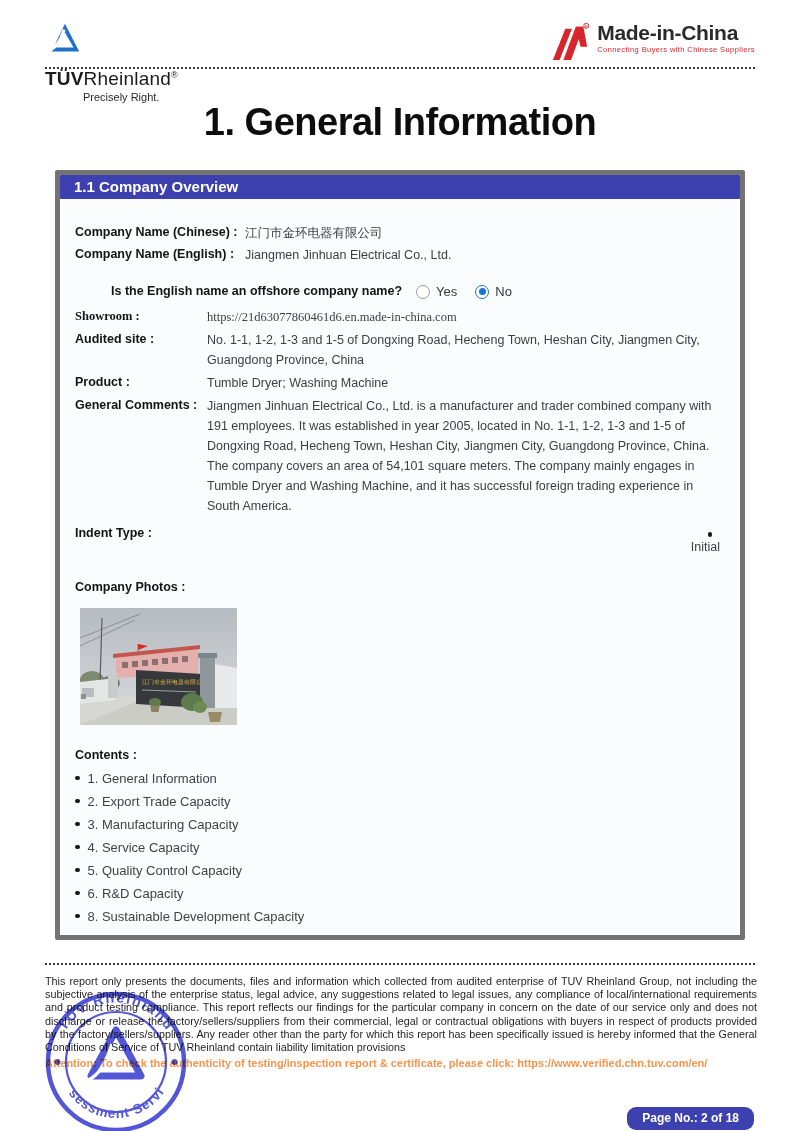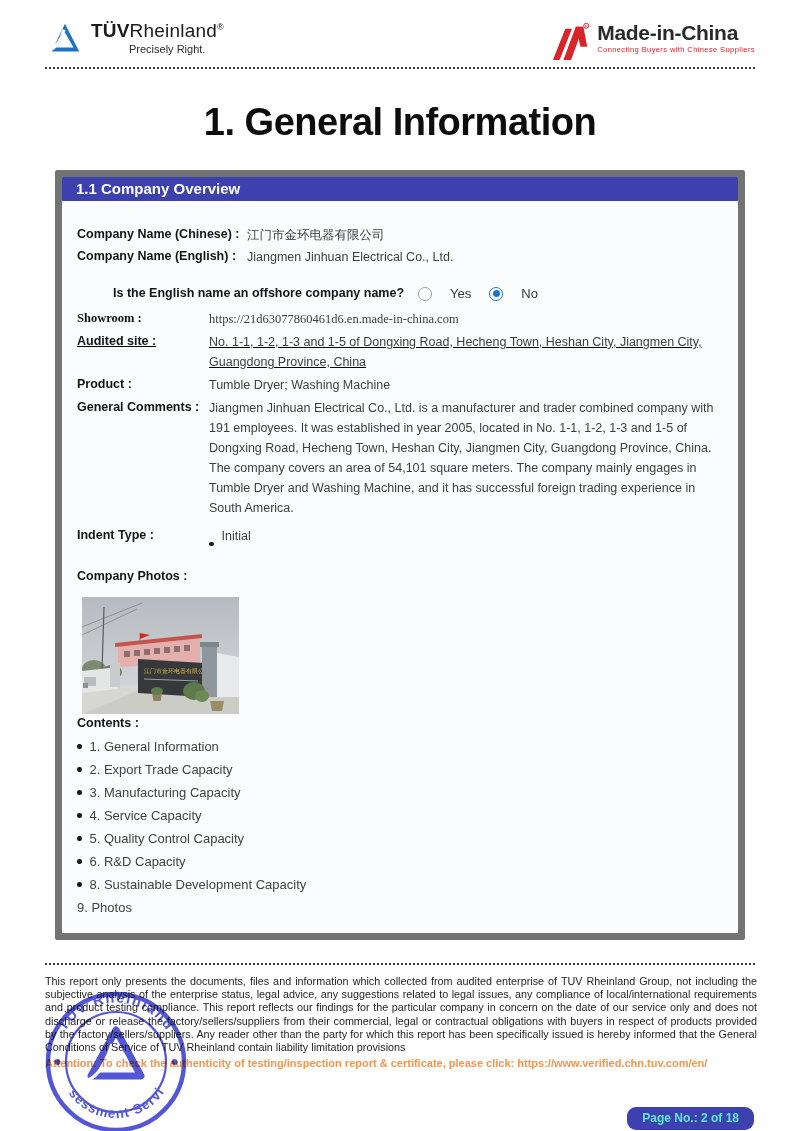--- a/index.html
+++ b/index.html
@@ -3,88 +3,88 @@
 <meta charset="utf-8">
 <style>
   * { margin:0; padding:0; box-sizing:border-box; }
   html,body { background:#ffffff; }
   body { font-family:"Liberation Sans","DejaVu Sans",sans-serif; }
   .page { position:relative; width:800px; height:1131px; background:#fff; margin:0 auto; overflow:hidden; }
 
   
   .header-row { position:absolute; left:45px; right:45px; top:20px; height:46px;
                 display:flex; justify-content:space-between; align-items:flex-start; }
-  .tuv-logo { display:flex; align-items:flex-start; gap:8px; }
+  .tuv-logo { display:flex; align-items:flex-start; gap:8px;flex-direction:column; }
   .tuv-text .brand { font-size:19px; color:#1b1b1b; letter-spacing:.2px; }
   .tuv-text .brand b { font-weight:700; }
   .tuv-text .reg { font-size:9px; vertical-align:super; color:#1b1b1b; }
   .tuv-text .tagline { font-size:11px; color:#2b2b2b; margin-top:1px;padding-left:38px; }
   .mic-logo { display:flex; align-items:flex-start; gap:6px; margin-top:2px; }
   .mic-text .brand { font-size:21px; font-weight:700; color:#2a2a2a; letter-spacing:-.3px; line-height:22px; }
   .mic-text .tagline { font-size:7.5px; color:#d7252c; letter-spacing:.4px; margin-top:1px; }
   .dotted-top { position:absolute; left:45px; right:45px; top:67px; border-top:2px dotted #3a3a3a; }
 
   
   .doc-title { position:absolute; top:101px; left:0; width:100%; text-align:center;
                font-size:38px; font-weight:700; color:#0d0d0d; letter-spacing:-.5px; }
 
   
   .box { position:absolute; left:55px; top:170px; width:690px; height:770px;
-         background:#fbfcfe; border:7px solid #737373; border-radius:2px; overflow:hidden; }
+         background:#fbfcfe; border:5px solid #737373; border-radius:2px; overflow:hidden; }
   .section-bar { height:24px; background:#3d41b0; color:#fff; font-size:15px; font-weight:700;
                  line-height:24px; padding-left:14px; border-radius:1px; }
   .box-body { padding:14px 20px 0 15px; }
 
   .row { display:flex; align-items:flex-start; }
   .row .lbl { font-weight:700; color:#141414; font-size:12.5px; line-height:19px; flex:0 0 auto; }
   .row .val { color:#3a3f45; font-size:12.5px; line-height:20px; }
   .name-row .lbl { width:170px; }
   .field-row .lbl { width:132px; }
   .field-row .val { flex:1; }
 
   .r-cn { margin-top:10px; }
   .r-en { margin-top:2px; }
   .r-offshore { margin-top:17px; align-items:center;padding-left:36px; }
   .r-showroom { margin-top:6px;font-family:Liberation Serif, serif; }
-  .r-site { margin-top:3px;text-decoration:underline; }
+  .r-site { margin-top:3px; }
   .r-product { margin-top:3px; }
   .r-comments { margin-top:3px; }
   .r-indent { margin-top:8px; }
   .r-photos-label { margin-top:21px; }
-  .r-contents-label { }
+  .r-contents-label { margin-top:21px; }
 
   .radio-group { display:flex; align-items:center; gap:18px; margin-left:14px; }
-  .radio-opt { display:flex; align-items:center; gap:18px; font-size:13px; color:#33373c; cursor:pointer; }
+  .radio-opt { display:flex; align-items:center; gap:6px; font-size:13px; color:#33373c; cursor:pointer; }
   .radio { width:14px; height:14px; border-radius:50%; background:#fff; border:1.5px solid #9aa0a6; position:relative; }
   .radio.checked { border-color:#1a73d4; }
   .radio.checked::after { content:""; position:absolute; left:2.5px; top:2.5px; width:7px; height:7px;
                           border-radius:50%; background:#1a73d4; }
 
   .bullet { display:inline-block; width:4.5px; height:4.5px; border-radius:50%; background:#17181a;
             margin-right:8px; flex:0 0 auto; margin-top:8px; }
-  .bul-val { display:flex; align-items:flex-end; }
+  .bul-val { display:flex; align-items:flex-end;flex-direction:column; }
 
   .photo-frame { margin:11px 0 0 5px; width:157px; height:117px; display:block; }
 
   .contents-list { list-style:none; margin-top:2px; }
   .contents-list li { display:flex; align-items:flex-start; font-size:13px; color:#3f4348;
                       line-height:23px; }
   .contents-list .bullet { margin-top:9px; }
 
   
   .dotted-bottom { position:absolute; left:45px; right:45px; top:963px; border-top:2px dotted #3a3a3a; }
   .footer-text { position:absolute; left:45px; top:975px; width:712px; }
   .disclaimer { font-size:10.8px; line-height:13.2px; color:#1f1f1f; text-align:justify; }
   .attention { margin-top:3px; font-size:11px; font-weight:700; color:#f7944d; }
   .attention a { color:#f7944d; text-decoration:none; }
 
   .stamp { position:absolute; left:42px; top:988px; width:148px; height:148px;
            opacity:.88; mix-blend-mode:multiply; }
 
-  .page-badge { position:absolute; right:46px; top:1107px; background:#3d41b0; color:#5eead4;
+  .page-badge { position:absolute; right:46px; top:1107px; background:#3d41b0; color:#ffffff;
                 font-size:12px; font-weight:700; padding:4px 15px 5px; border-radius:9px; }
 </style>
 </head>
 <body>
 
 <div class="page">
 
   <div class="header-row">
     <div class="tuv-logo">
       <svg width="38" height="40" viewBox="0 0 40 40">

